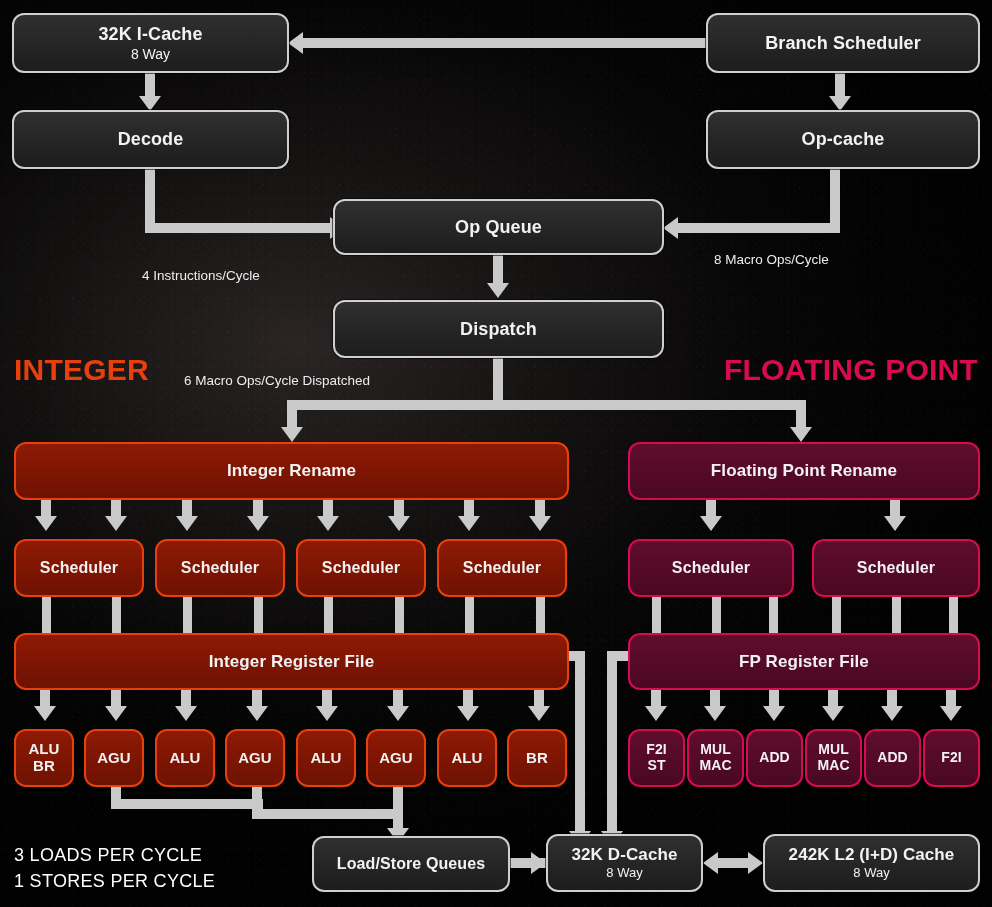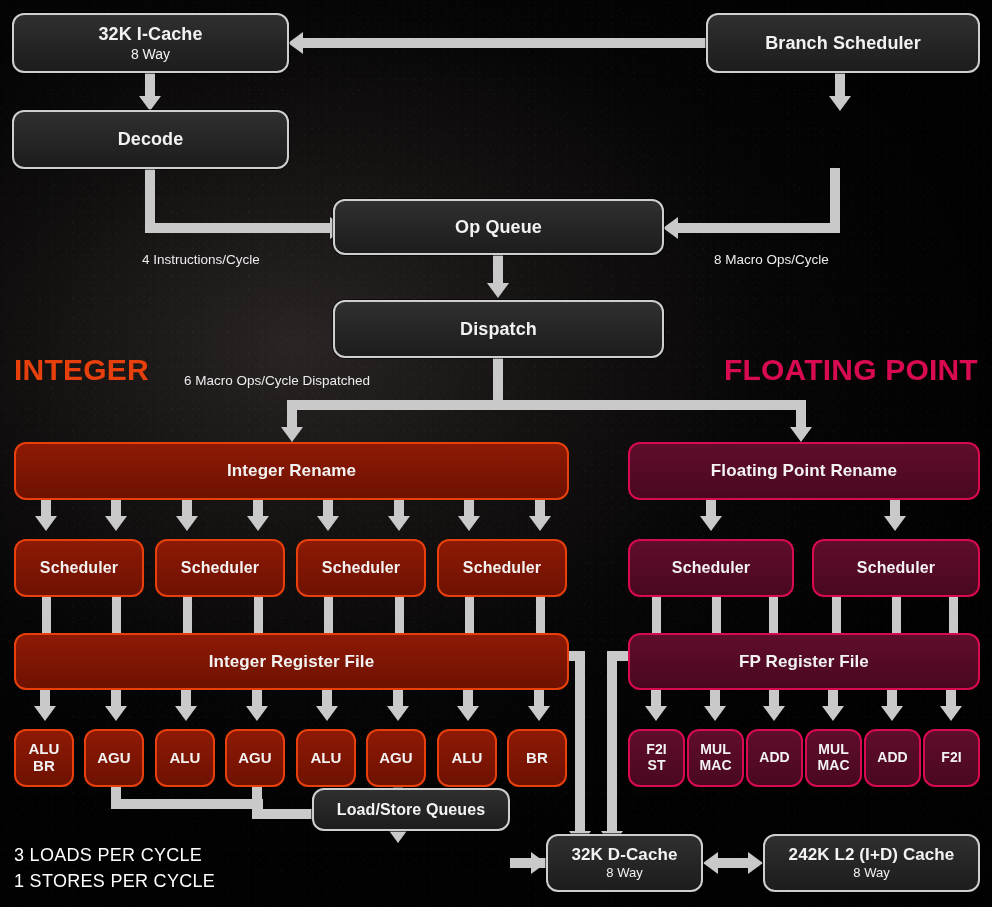--- a/index.html
+++ b/index.html
@@ -246,20 +246,23 @@
   </div>
 
   <div class="box dark" style="left:706px;top:13px;width:274px;height:60px;">
     <div class="t1" style="font-size:18px;">Branch Scheduler</div>
   </div>
 
   <div class="box dark" style="left:12px;top:110px;width:277px;height:59px;">
     <div class="t1" style="font-size:18px;">Decode</div>
   </div>
 
+  <div class="box dark" style="left:706px;top:110px;width:274px;height:59px;">
+    <div class="t1" style="font-size:18px;">Op-cache</div>
+  </div>
 
   <div class="box dark" style="left:333px;top:199px;width:331px;height:56px;">
     <div class="t1" style="font-size:18px;">Op Queue</div>
   </div>
 
   <div class="box dark" style="left:333px;top:300px;width:331px;height:58px;">
     <div class="t1" style="font-size:18px;">Dispatch</div>
   </div>
 
   <div class="box int" style="left:14px;top:442px;width:555px;height:58px;">
@@ -339,38 +342,38 @@
     <div class="t1" style="font-size:14px;">MUL</div>
     <div class="t1" style="font-size:14px;">MAC</div>
   </div>
   <div class="box fp" style="left:864px;top:729px;width:57px;height:58px;">
     <div class="t1" style="font-size:14px;">ADD</div>
   </div>
   <div class="box fp" style="left:923px;top:729px;width:57px;height:58px;">
     <div class="t1" style="font-size:14px;">F2I</div>
   </div>
 
-  <div class="box dark" style="left:312px;top:788px;width:198px;height:43px;align-items:center;">
+  <div class="box dark" style="left:312px;top:836px;width:198px;height:56px;align-items:center;">
     <div class="t1" style="font-size:16px;">Load/Store Queues</div>
   </div>
 
   <div class="box dark" style="left:546px;top:834px;width:157px;height:58px;">
     <div class="t1" style="font-size:17px;">32K D-Cache</div>
     <div class="t2" style="font-size:13px;margin-top:2px;">8 Way</div>
   </div>
 
   <div class="box dark" style="left:763px;top:834px;width:217px;height:58px;">
     <div class="t1" style="font-size:17px;">242K L2 (I+D) Cache</div>
     <div class="t2" style="font-size:13px;margin-top:2px;">8 Way</div>
   </div>
 
   <div class="section-label" id="label-fp" style="left:724px;top:353px;">FLOATING POINT</div>
   <div class="section-label" id="label-integer" style="left:14px;top:353px;">INTEGER</div>
 
-  <div class="note" style="left:142px;top:252px;">4 Instructions/Cycle</div>
+  <div class="note" style="left:142px;top:268px;">4 Instructions/Cycle</div>
   <div class="note" style="left:714px;top:252px;">8 Macro Ops/Cycle</div>
   <div class="note" style="left:184px;top:373px;">6 Macro Ops/Cycle Dispatched</div>
 
   <div id="perf-note" style="left:14px;top:842px;">
     <div>3 LOADS PER CYCLE</div>
     <div>1 STORES PER CYCLE</div>
   </div>
 
   <div id="grain"></div>
   <div id="vign"></div>

